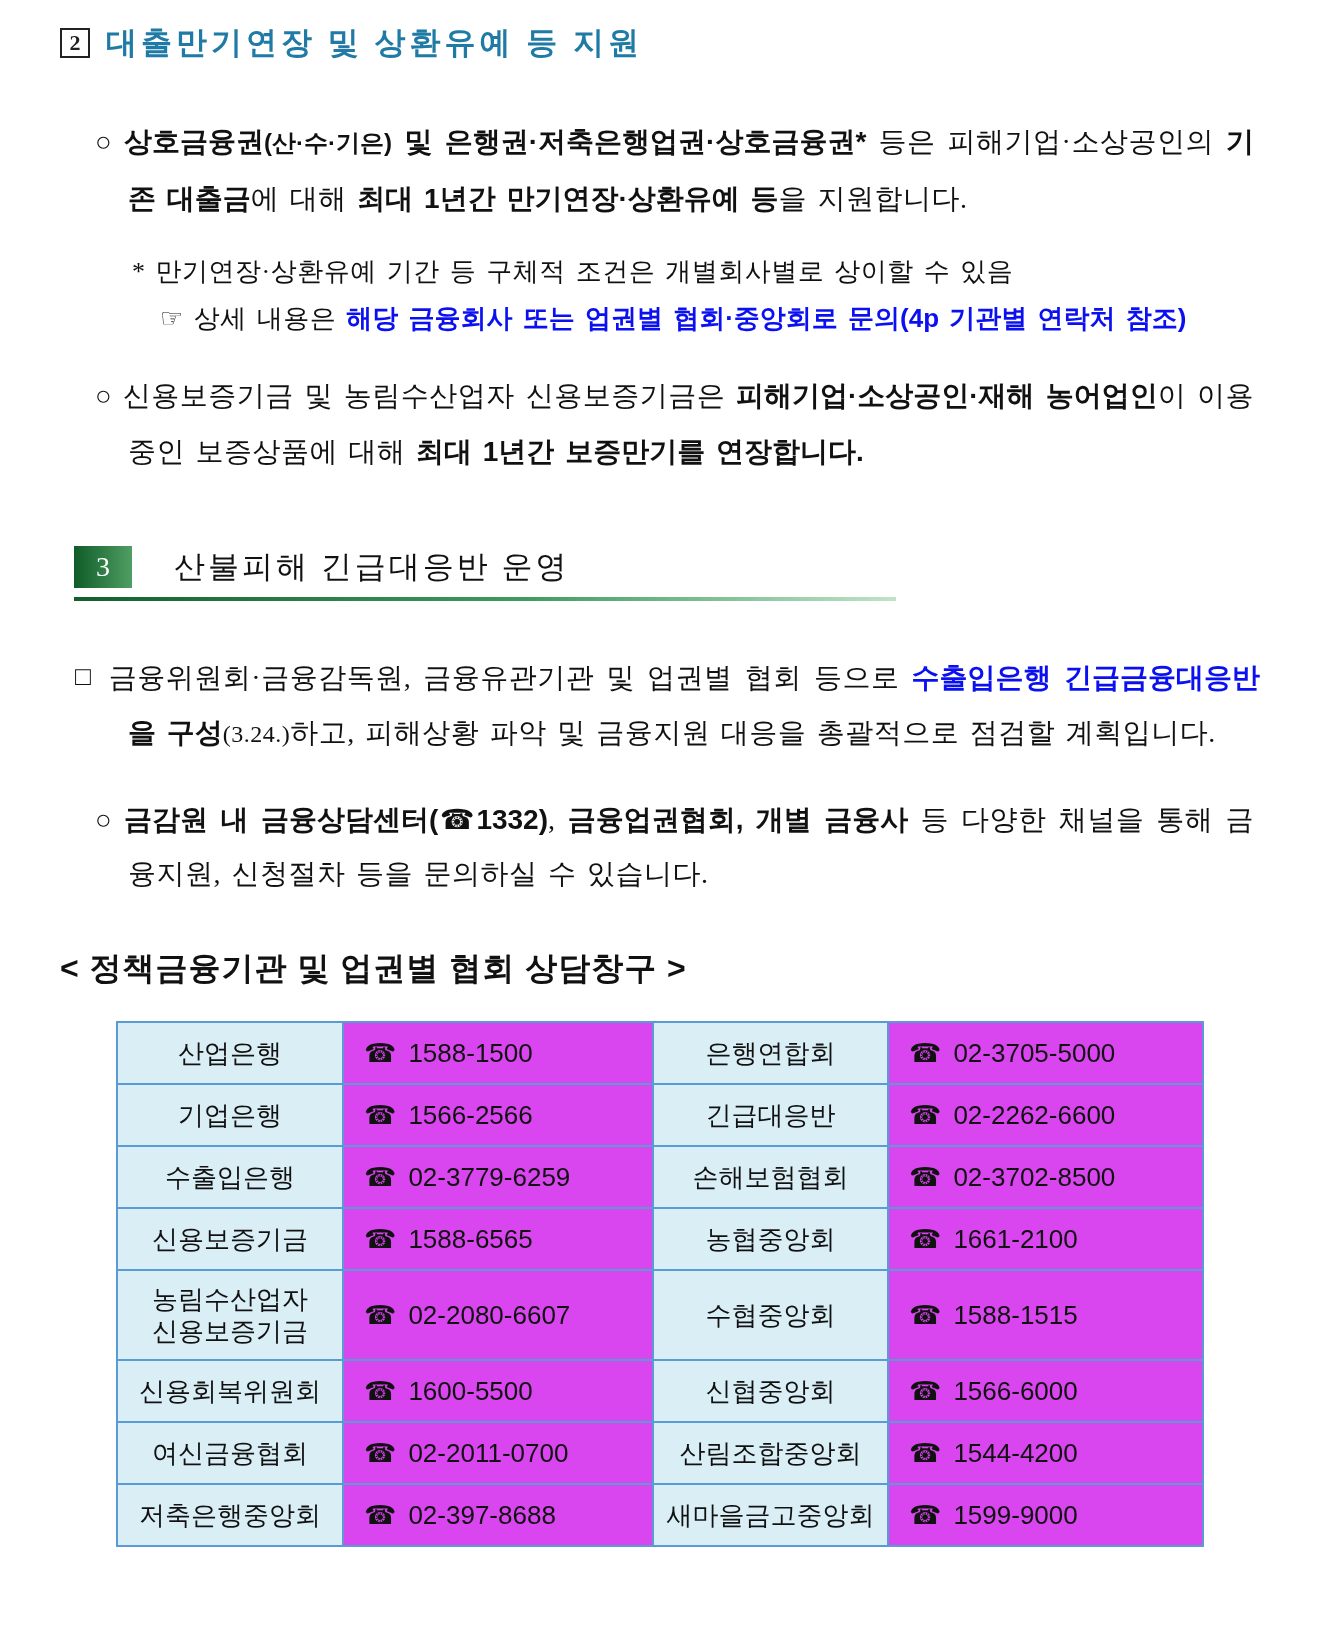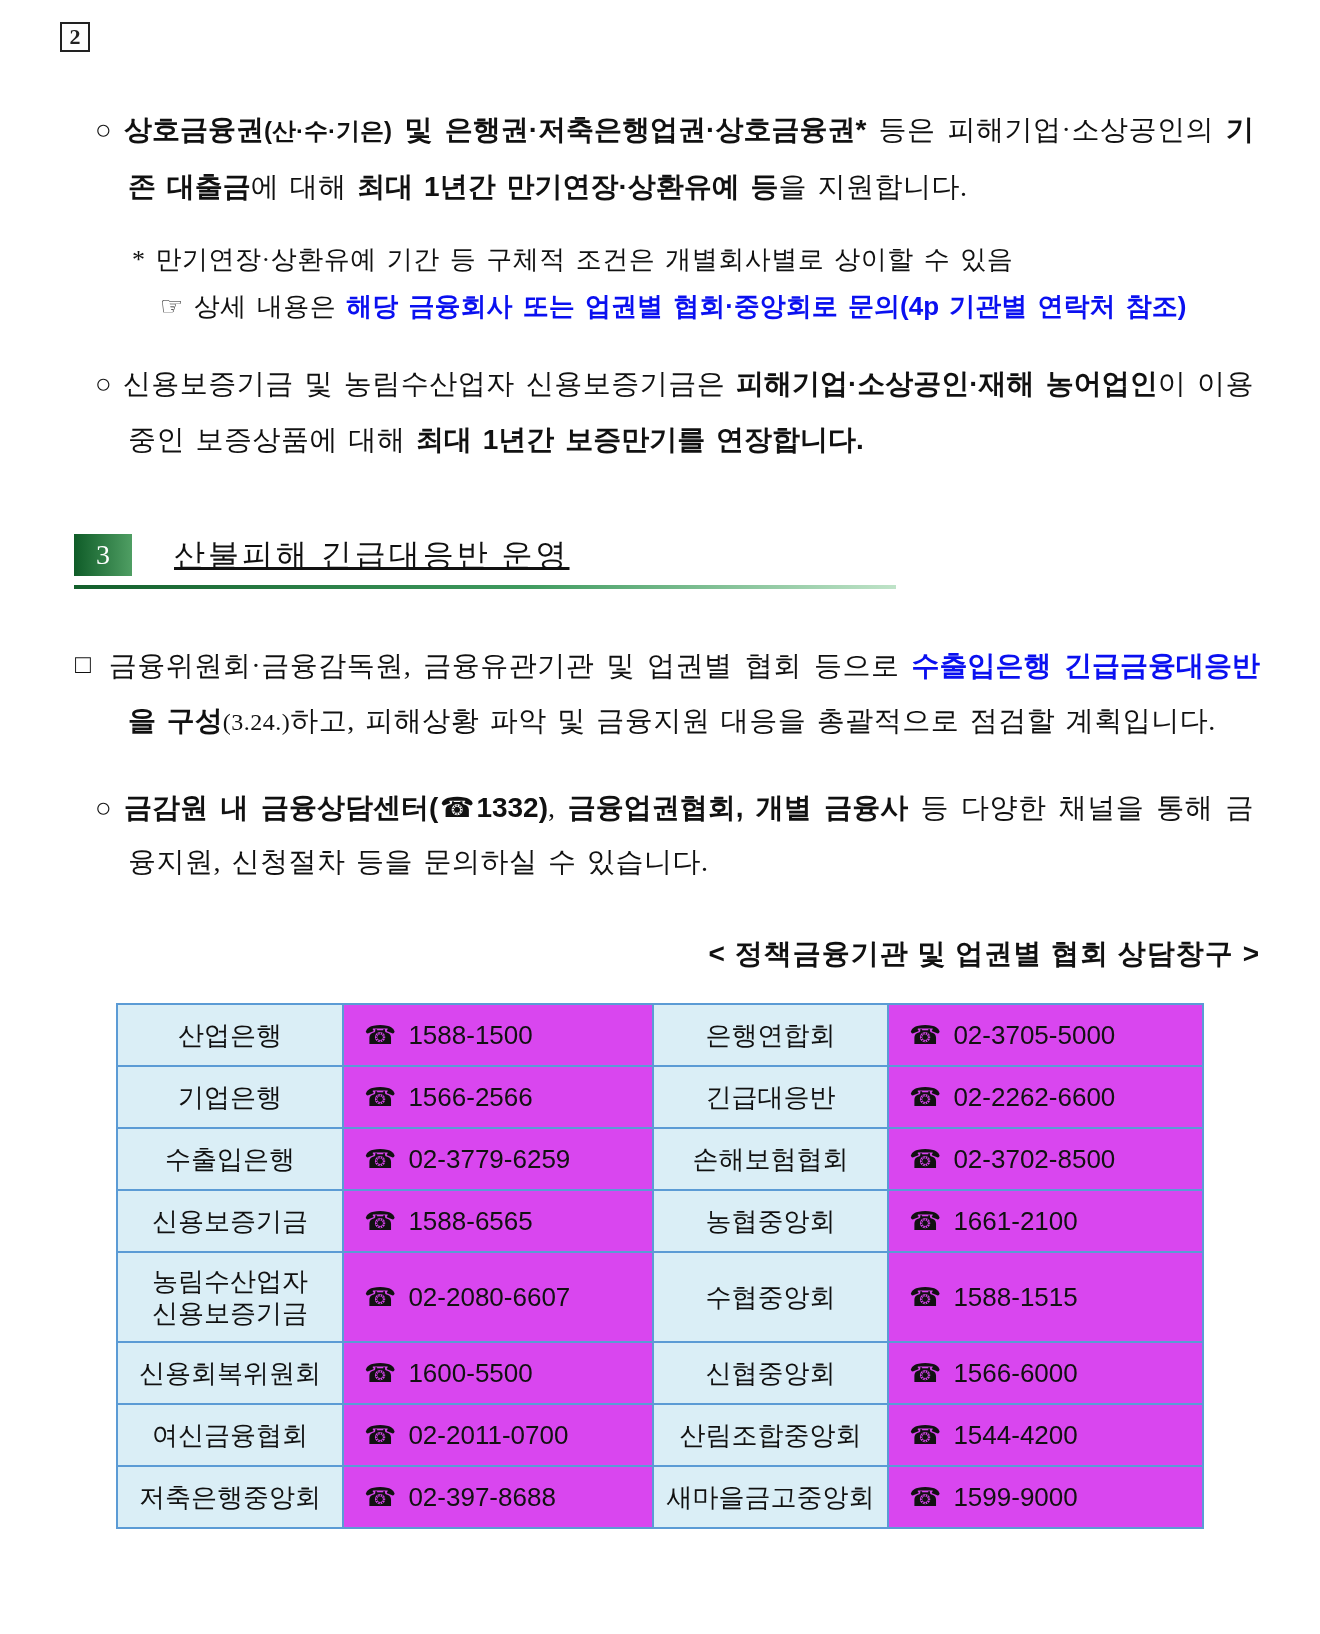--- a/index.html
+++ b/index.html
@@ -102,21 +102,20 @@
     height: 42px;
     background: linear-gradient(to right, #0f5c28, #4f9e63);
     color: #ffffff;
     font-size: 28px;
     flex: 0 0 auto;
   }
   .sec3-title {
     font-size: 31px;
     letter-spacing: 3px;
     color: #111111;
-    text-decoration: underline;
   }
   .sec3-line {
     margin-top: 9px;
     height: 4px;
     width: 100%;
     background: linear-gradient(to right, #135f2b 0%, #3f9b5f 55%, #bfe3c8 100%);
   }
 
   
   .boxpara {
@@ -131,24 +130,24 @@
     margin-right: 16px;
     position: relative;
     top: -2px;
   }
 
   .bullet3 { margin-top: 32px; line-height: 54px; }
 
   
   .table-title {
     margin-top: 46px;
-    text-align: right;
+    text-align: left;
     font-family: "Liberation Sans", "DejaVu Sans", sans-serif;
     font-weight: 700;
-    font-size: 28px;
+    font-size: 32px;
     letter-spacing: 1px;
     color: #111111;
   }
   table.contact {
     margin: 30px auto 0 auto;
     width: 1086px;
     border-collapse: collapse;
     table-layout: fixed;
     font-family: "Liberation Sans", "DejaVu Sans", sans-serif;
     font-size: 26px;
@@ -174,20 +173,21 @@
   }
   .tel-icon { margin-right: 12px; }
 </style>
 </head>
 <body>
 
 <div class="page">
 
   <div class="sec2-head">
     <span class="numbox2">2</span>
+    <span class="sec2-title">대출만기연장 및 상환유예 등 지원</span>
   </div>
 
   <p class="body bullet bullet1"><span class="marker">○</span><span class="b">상호금융권</span><span class="b sm">(산·수·기은)</span><span class="b"> 및 은행권·저축은행업권·상호금융권*</span><span> 등은 피해기업·소상공인의 </span><span class="b">기존 대출금</span><span>에 대해 </span><span class="b">최대 1년간 만기연장·상환유예 등</span><span>을 지원합니다.</span></p>
 
   <div class="note">
     <div>* 만기연장·상환유예 기간 등 구체적 조건은 개별회사별로 상이할 수 있음</div>
     <div class="note-line2"><span class="hand">☞</span><span>상세 내용은 </span><span class="b blue">해당 금융회사 또는 업권별 협회·중앙회로 문의(4p 기관별 연락처 참조)</span></div>
   </div>
 
   <p class="body bullet bullet2"><span class="marker">○</span><span>신용보증기금 및 농림수산업자 신용보증기금은 </span><span class="b">피해기업·소상공인·재해 농어업인</span><span>이 이용중인 보증상품에 대해 </span><span class="b">최대 1년간 보증만기를 연장합니다.</span></p>

